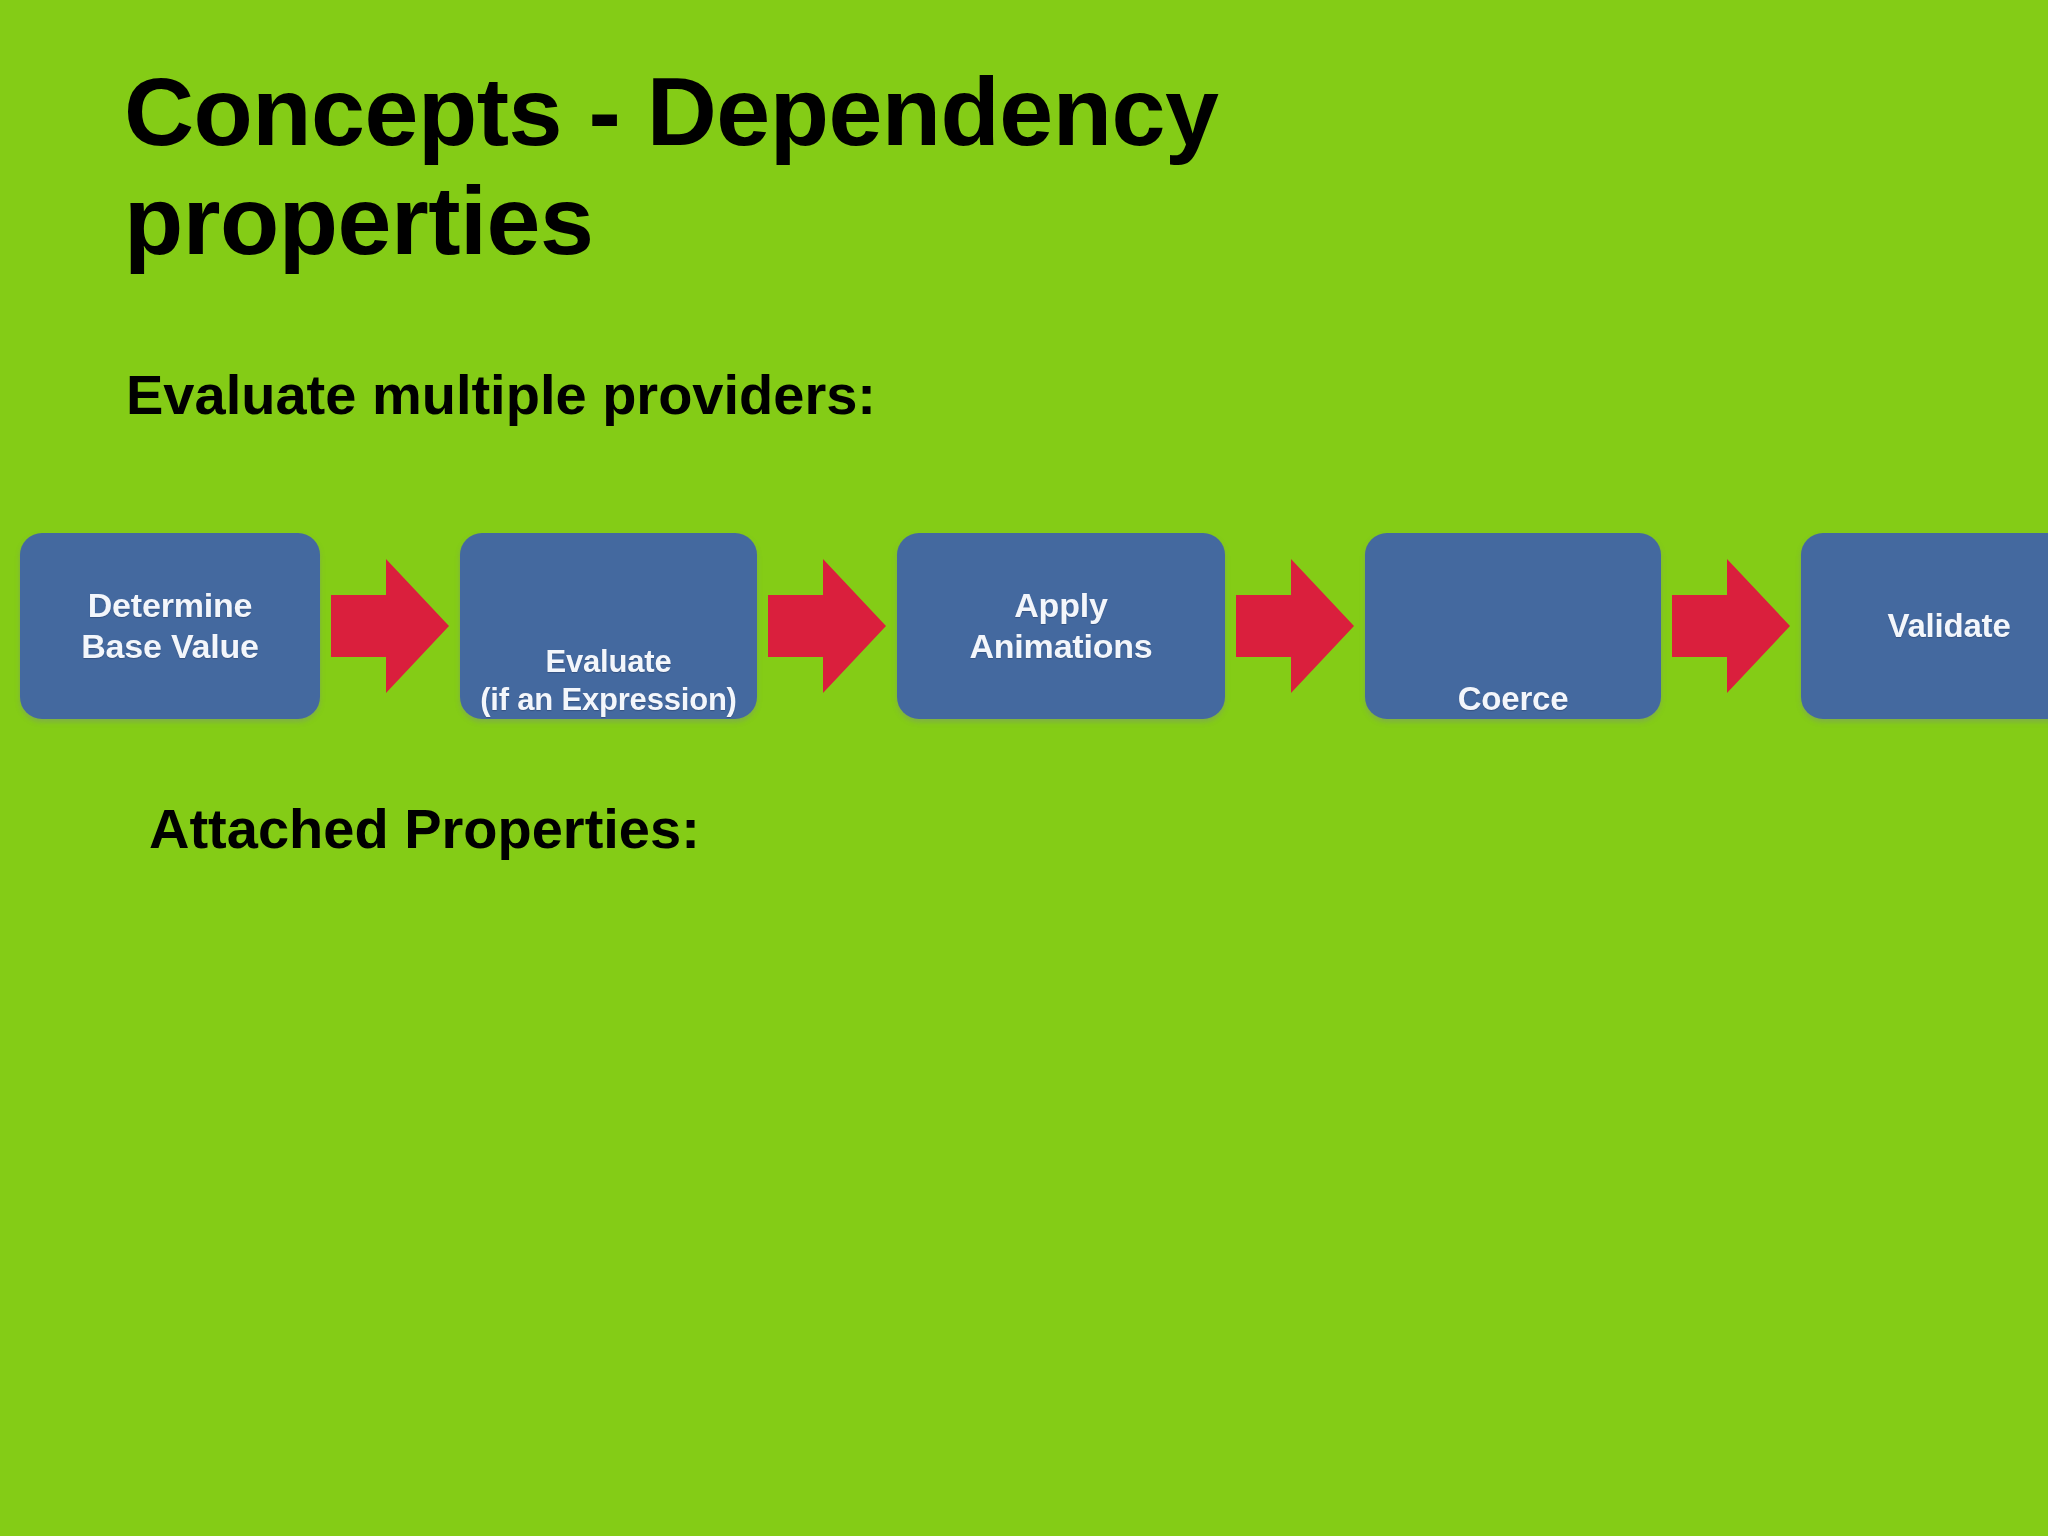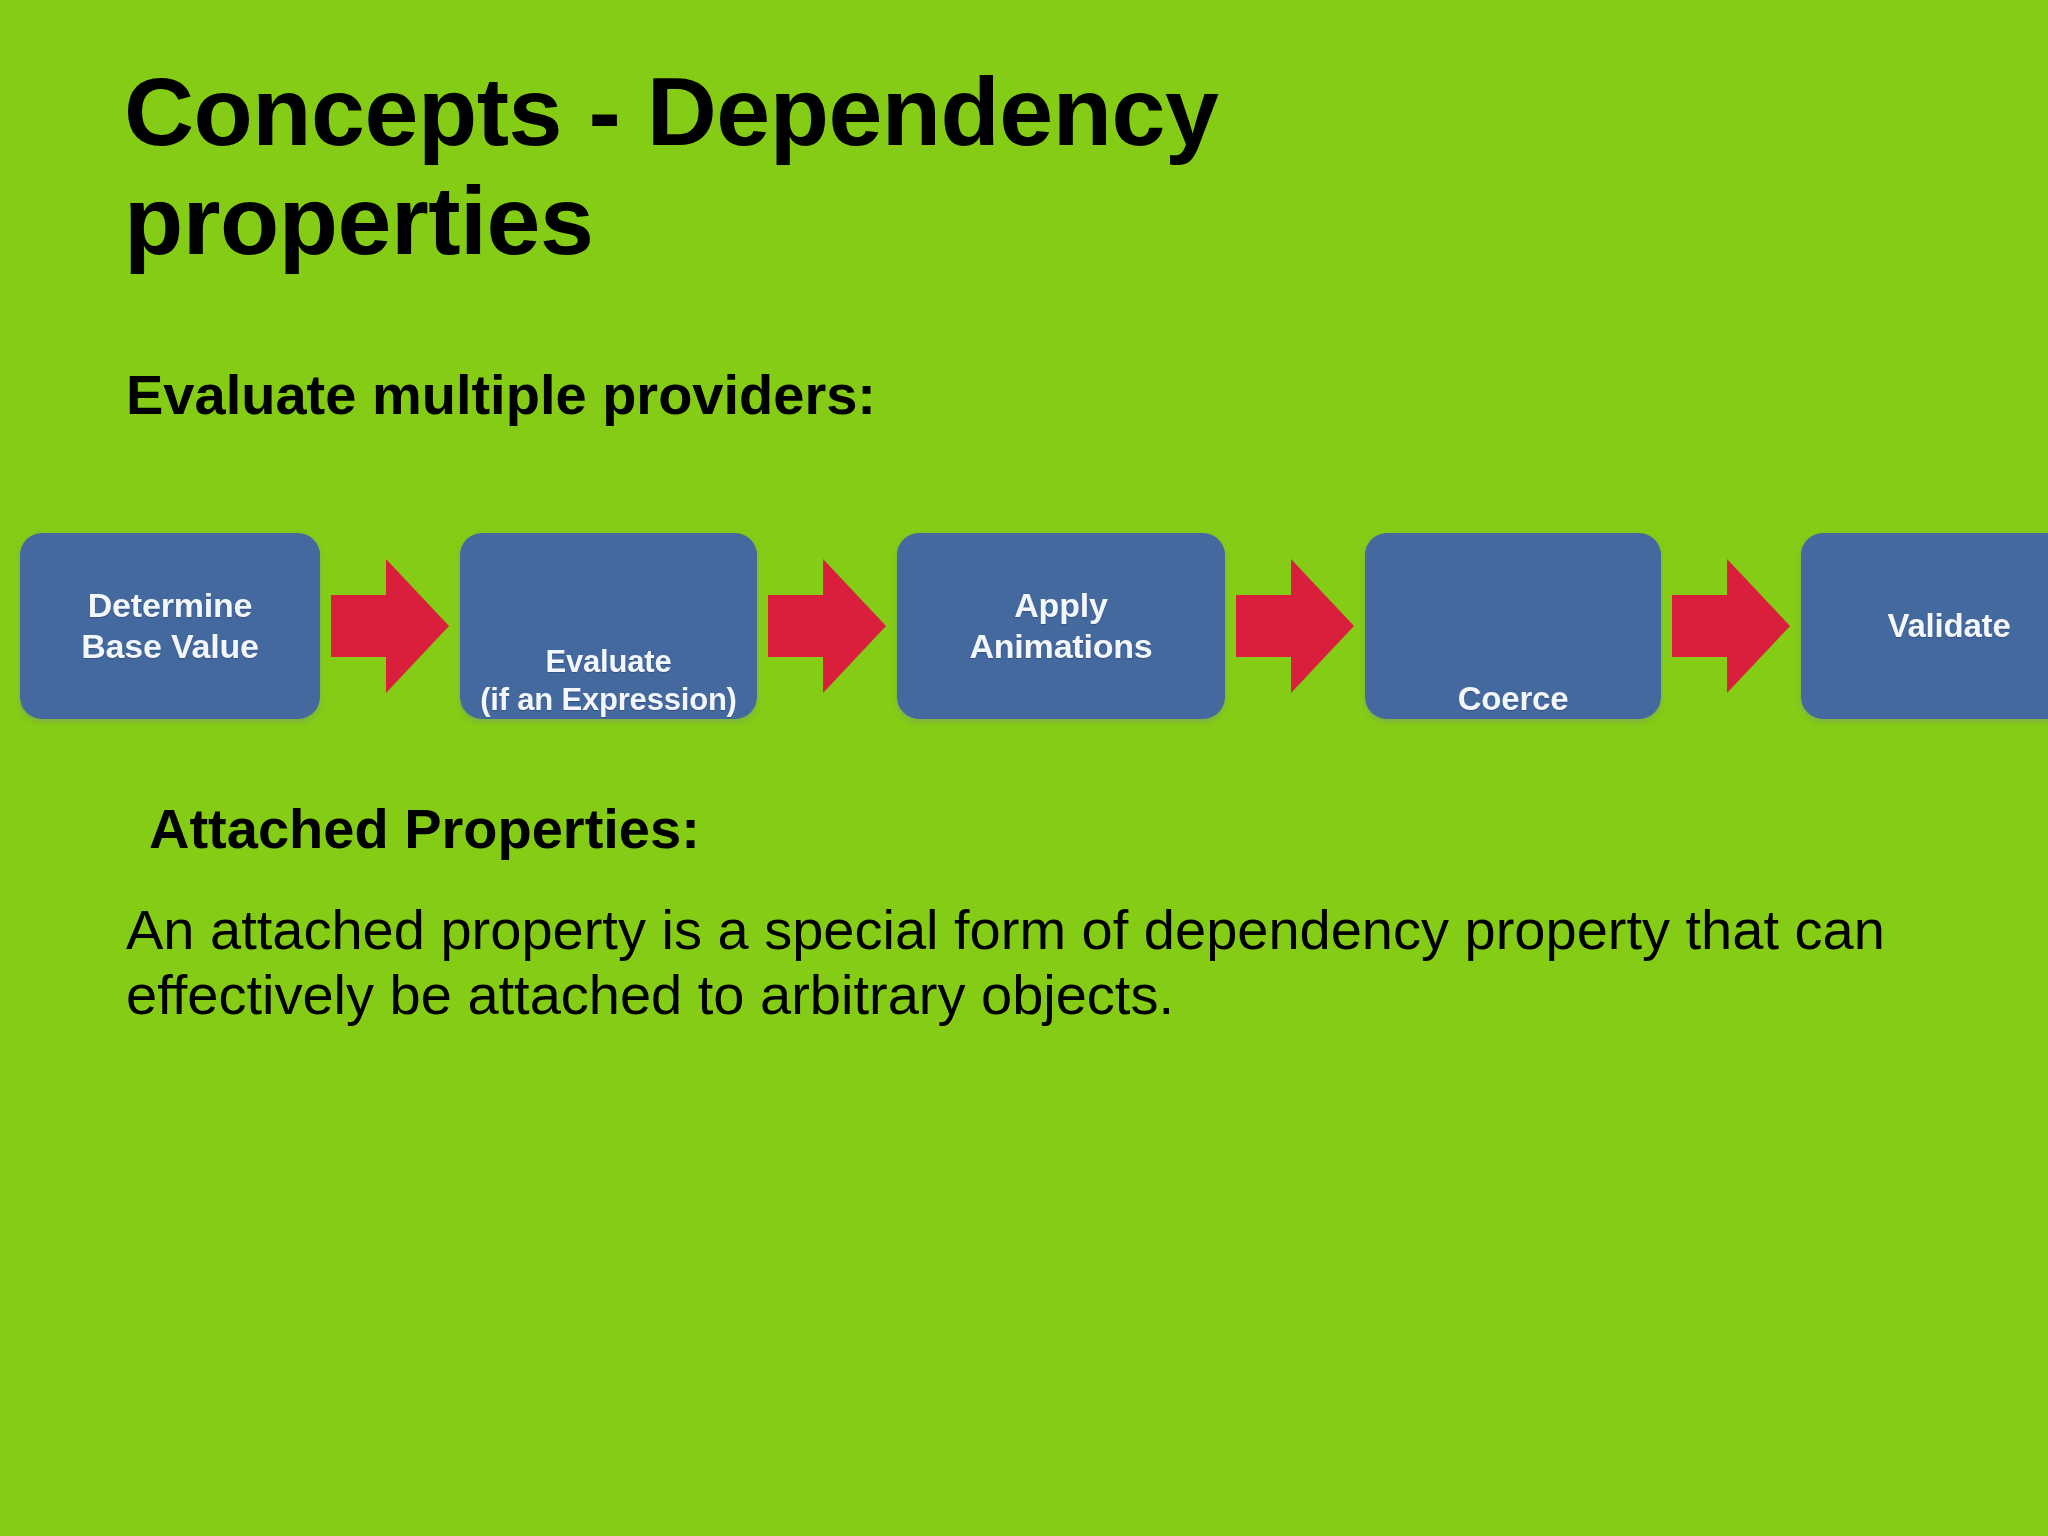--- a/index.html
+++ b/index.html
@@ -170,15 +170,14 @@
     </svg>
 
     <div class="flow-box flow-box-5">
       <span class="flow-box-label">Validate</span>
     </div>
 
   </div>
 
   <div class="heading-attached">Attached Properties:</div>
 
-  <div class="body-paragraph">An attached property is a special form of dependency property that can effectively be attached to arbitrary objects.</div>
 
 </div>
 
 </body></html>

